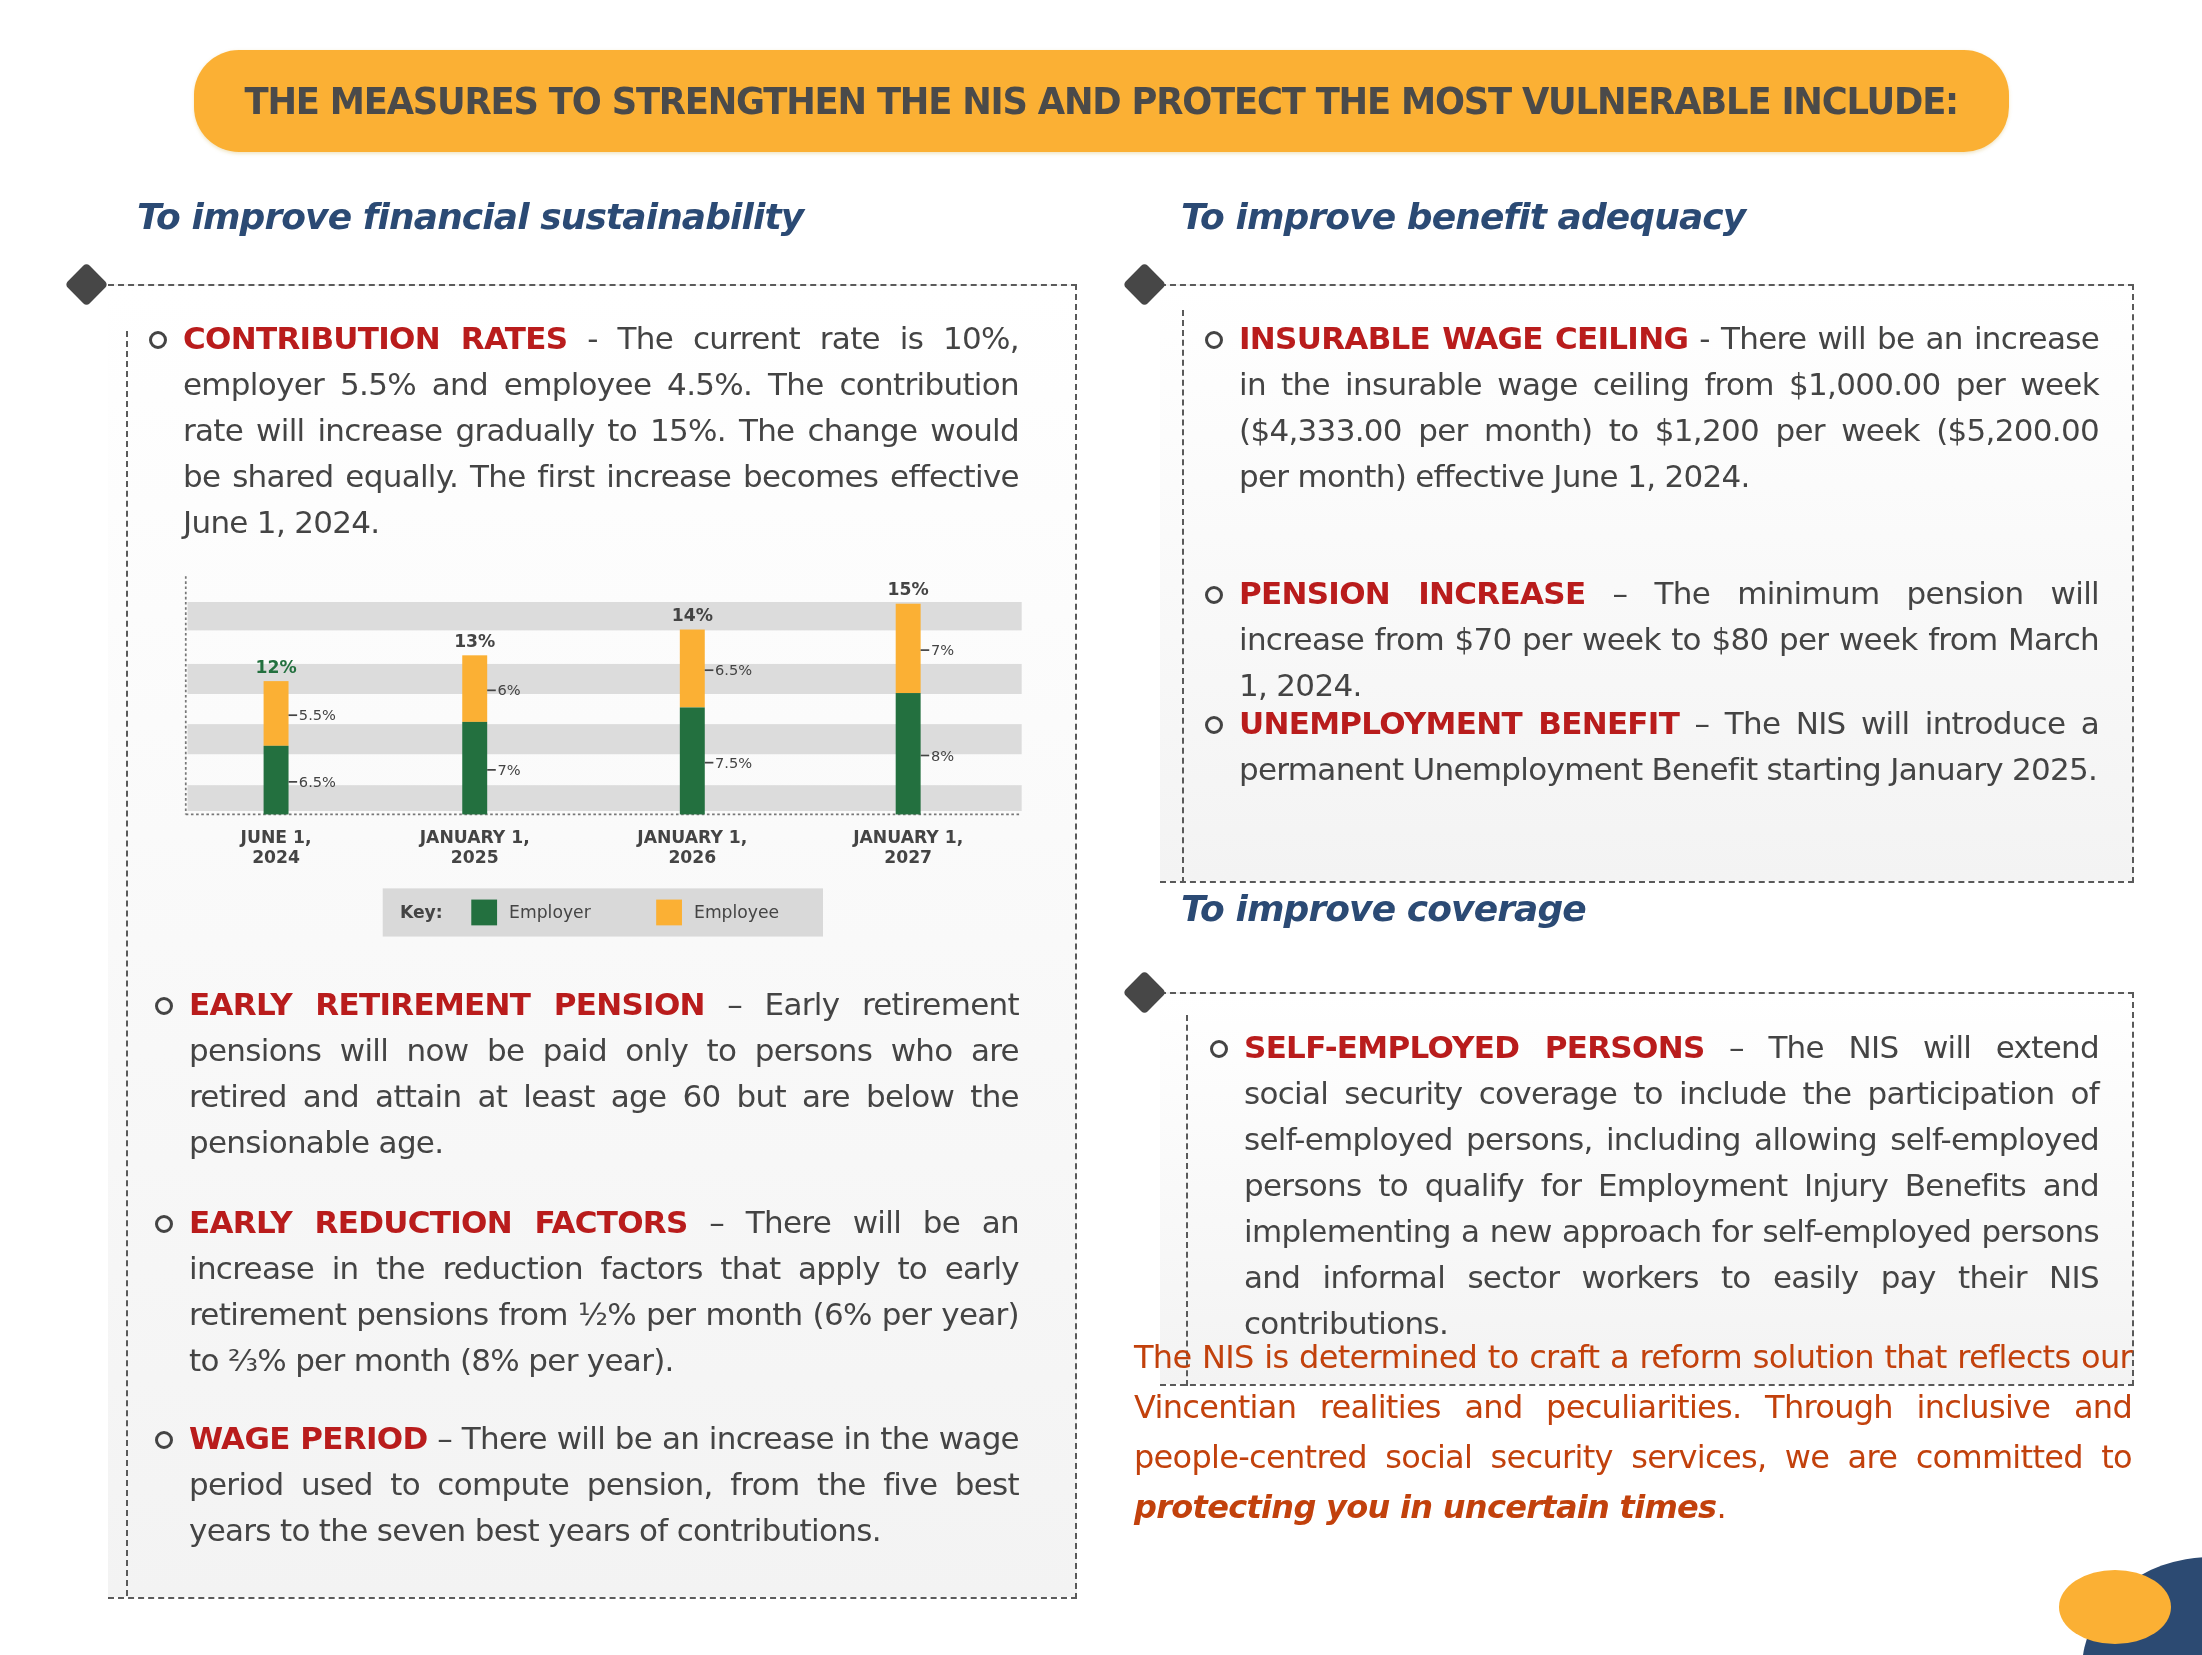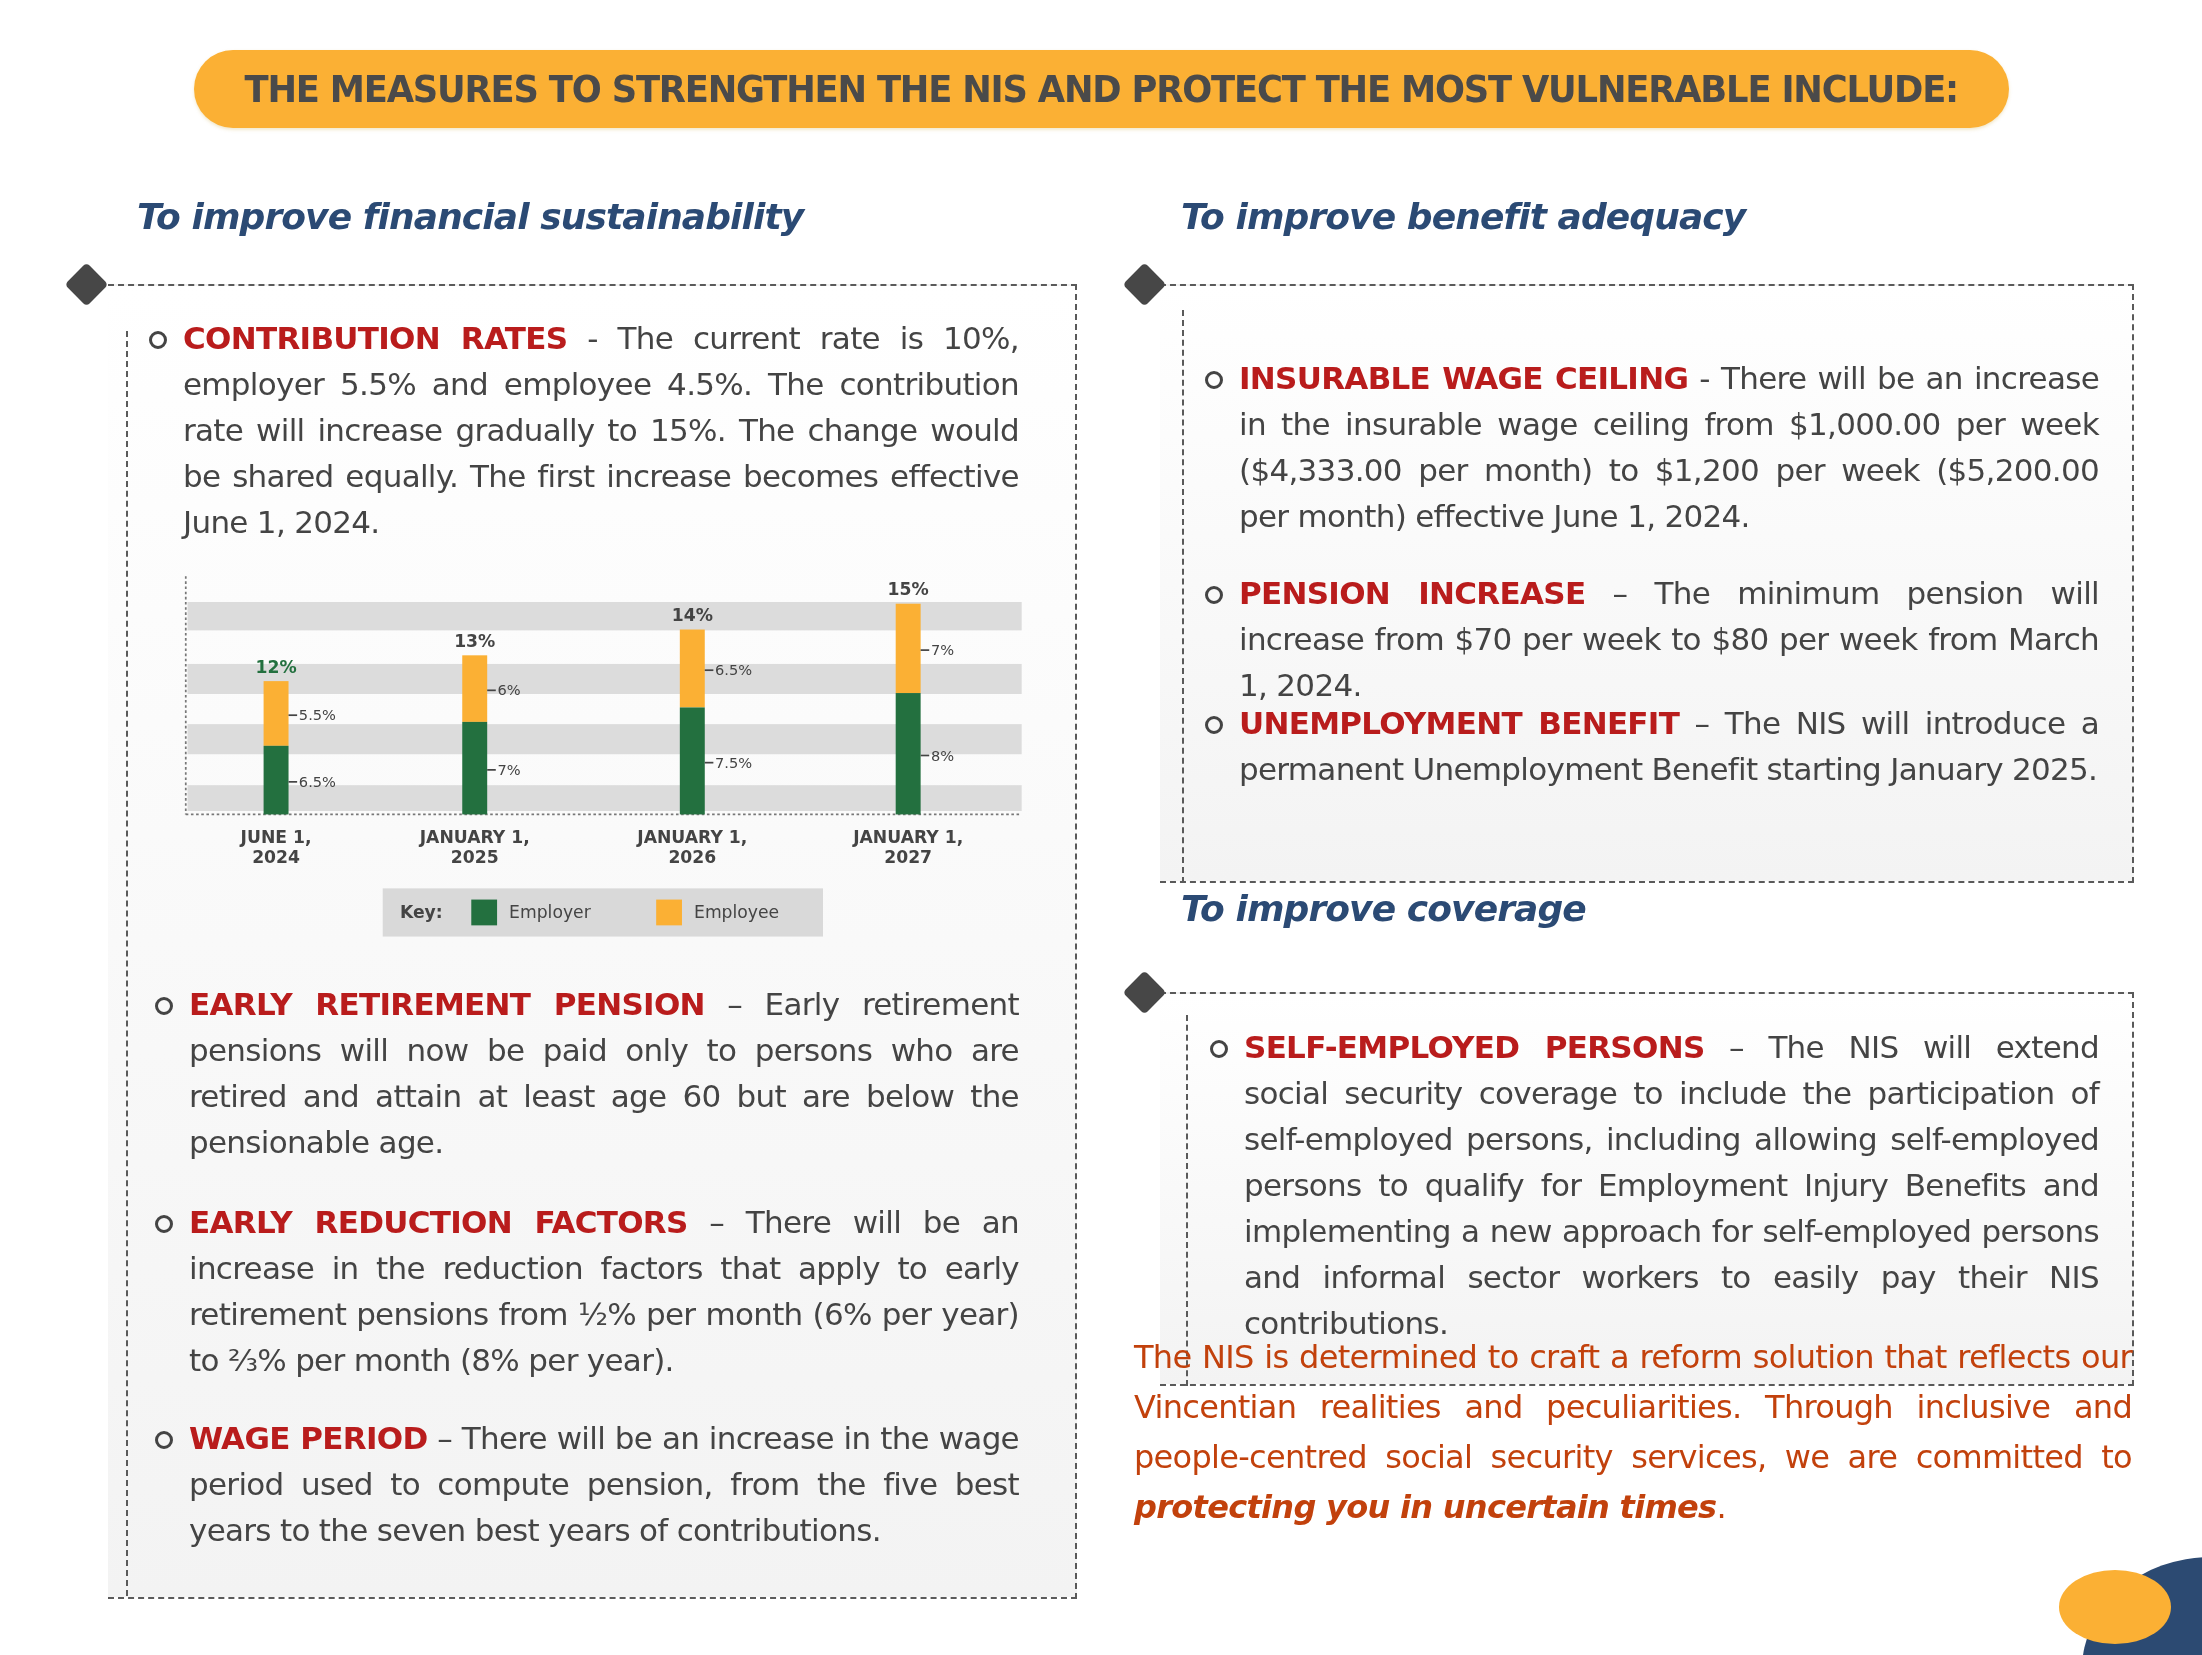--- a/index.html
+++ b/index.html
@@ -4,21 +4,21 @@
 <style>
   html, body { margin: 0; padding: 0; }
   body {
     width: 2203px; height: 1655px; position: relative; overflow: hidden;
     background: #ffffff;
     font-family: "Liberation Sans", "DejaVu Sans", sans-serif;
     color: #444444;
   }
   .abs { position: absolute; }
   .banner {
-    left: 194px; top: 50px; width: 1815px; height: 78px;
+    left: 194px; top: 50px; width: 1815px; height: 102px;
     background: #FBB034; border-radius: 45px;
     display: flex; align-items: center; justify-content: center;
     box-shadow: 0 1.7px 3.4px rgba(200,160,40,0.25);
   }
   .banner-text {
     font-family: "DejaVu Sans", sans-serif; font-weight: bold;
     font-size: 38px; color: #4a4a4a; letter-spacing: -1.3px;
     transform: scaleX(0.93);
     white-space: nowrap;
   }
@@ -152,21 +152,21 @@
 <div class="item" style="left:189px; top:1415px; width:830px;">
   <span class="bullet"></span>
   <b>WAGE PERIOD</b><span> – </span><span>There will be an increase in the wage period used to compute pension, from the five best years to the seven best years of contributions.</span>
 </div>
 
 <div class="abs section-heading" style="left:1181px; top:196px;">To improve benefit adequacy</div>
 <div class="abs panel" style="left:1160px; top:284px; width:974px; height:599px; border-left:none;"></div>
 <div class="abs" style="left:1182px; top:310px; height:573px; border-left:2.6px dashed #5a5a5a;"></div>
 <div class="abs diamond" style="left:1129px; top:269px;"></div>
 
-<div class="item" style="left:1239px; top:315px; width:860px;margin-top:40px;">
+<div class="item" style="left:1239px; top:315px; width:860px;">
   <span class="bullet"></span>
   <b>INSURABLE  WAGE CEILING</b><span> - </span><span>There will be an increase in the insurable wage ceiling from $1,000.00 per week ($4,333.00 per month) to $1,200 per week ($5,200.00 per month) effective June 1, 2024.</span>
 </div>
 <div class="item" style="left:1239px; top:537px; width:860px;margin-top:33px;">
   <span class="bullet"></span>
   <b>PENSION INCREASE</b><span> – </span><span>The minimum pension will increase from $70 per week to $80 per week from March 1, 2024.</span>
 </div>
 <div class="item" style="left:1239px; top:700px; width:860px;">
   <span class="bullet"></span>
   <b>UNEMPLOYMENT BENEFIT</b><span> – </span><span>The NIS will introduce a permanent Unemployment Benefit starting January 2025.</span>

